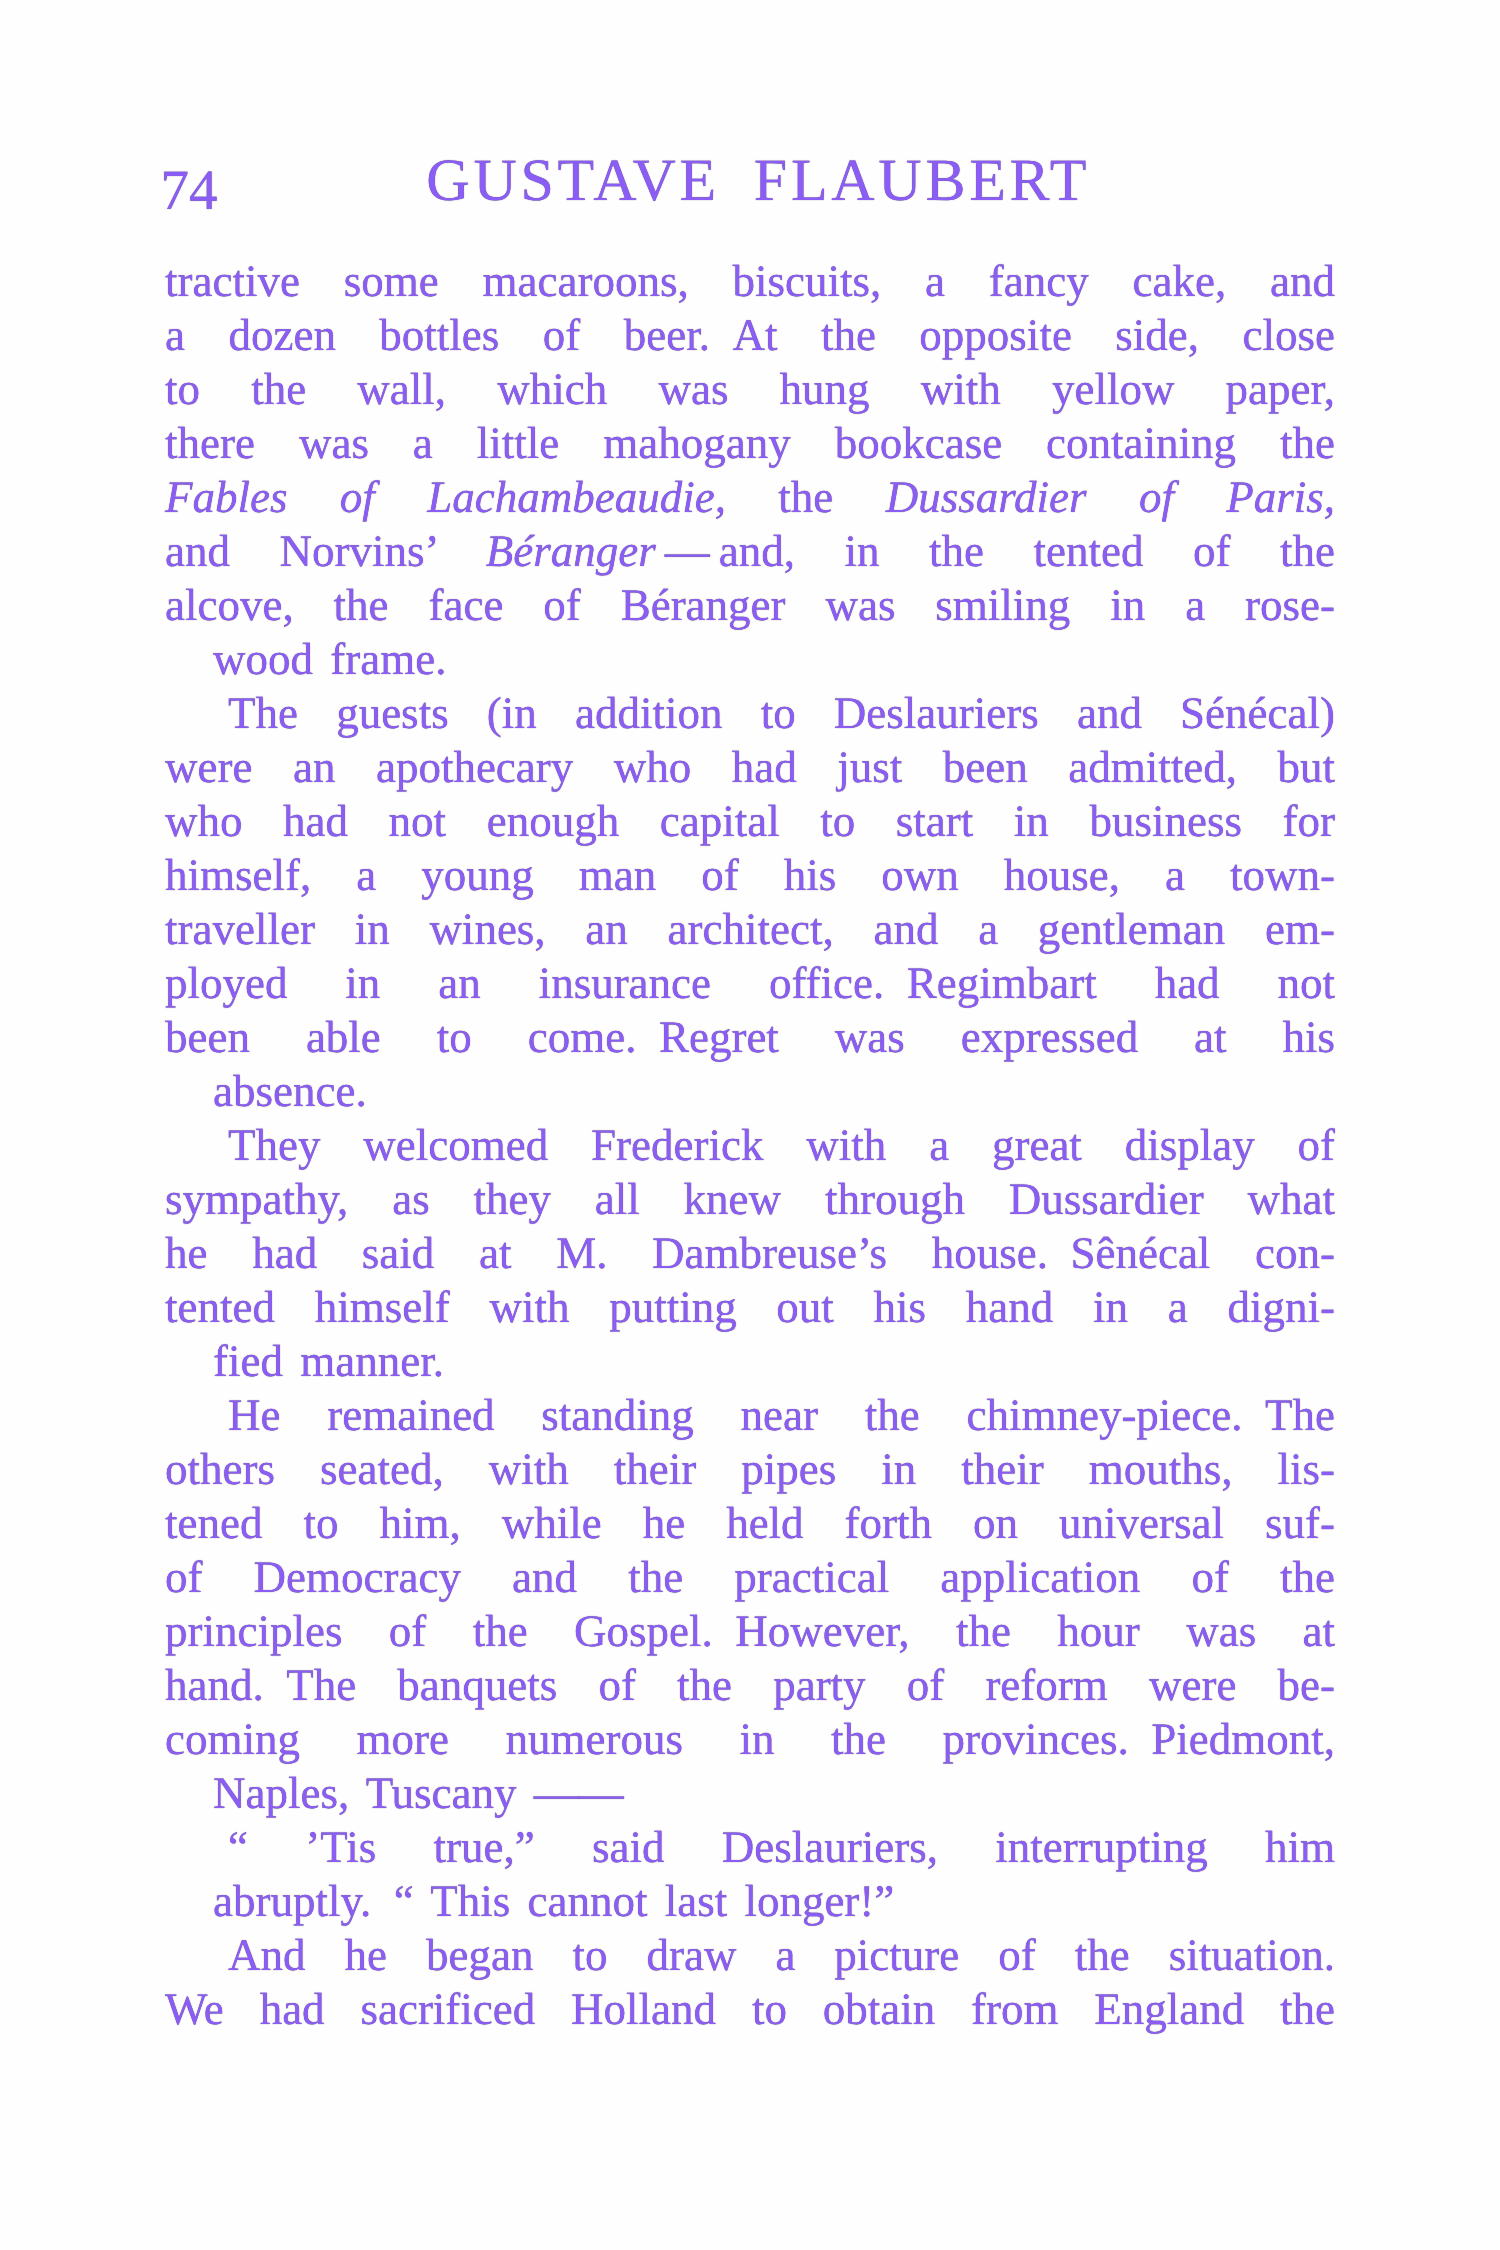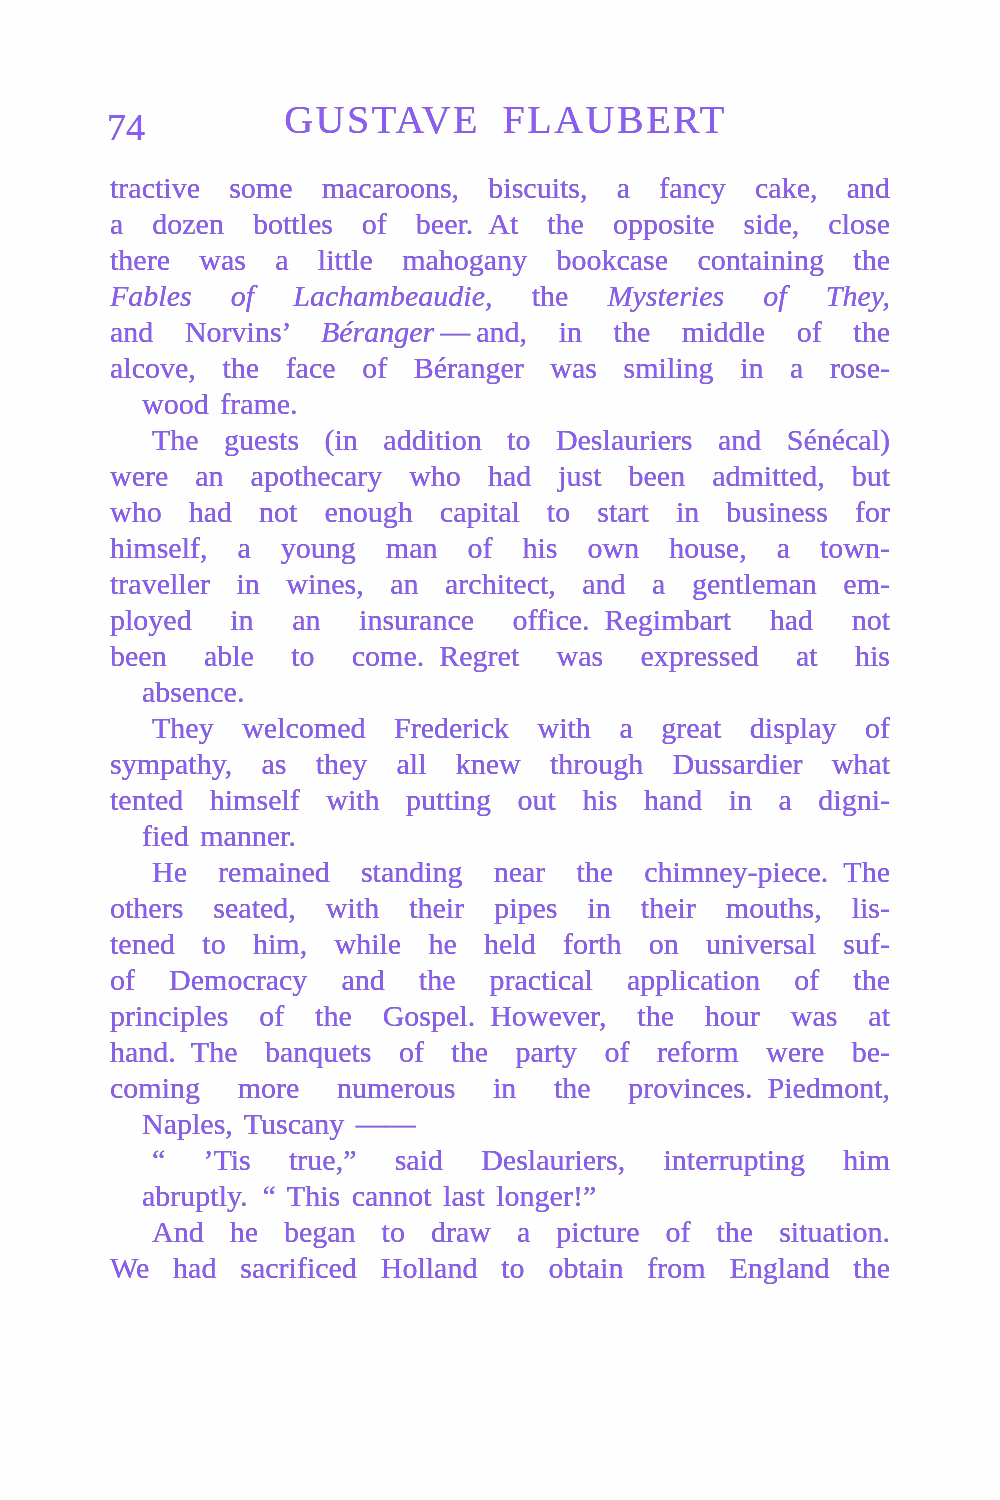--- a/index.html
+++ b/index.html
@@ -65,35 +65,37 @@
 <body>
 
 <div class="page">
   <div>
     <span class="pagenum">74</span>
     <div class="title">GUSTAVE FLAUBERT</div>
   </div>
   <div class="body-text">
       <div class="line"><span>tractive some macaroons, biscuits, a fancy cake, and</span></div>
       <div class="line"><span>a dozen bottles of beer. At the opposite side, close</span></div>
+      <div class="line"><span>to the wall, which was hung with yellow paper,</span></div>
       <div class="line"><span>there was a little mahogany bookcase containing the</span></div>
-      <div class="line"><span class="it">Fables of Lachambeaudie,</span><span> the </span><span class="it">Mysteries of They,</span></div>
-      <div class="line"><span>and Norvins’ </span><span class="it">Béranger</span><span> — and, in the middle of the</span></div>
+      <div class="line"><span class="it">Fables of Lachambeaudie,</span><span> the </span><span class="it">Dussardier of Paris,</span></div>
+      <div class="line"><span>and Norvins’ </span><span class="it">Béranger</span><span> — and, in the tented of the</span></div>
       <div class="line"><span>alcove, the face of Béranger was smiling in a rose-</span></div>
       <div class="line endline"><span>wood frame.</span></div>
       <div class="line indent"><span>The guests (in addition to Deslauriers and Sénécal)</span></div>
       <div class="line"><span>were an apothecary who had just been admitted, but</span></div>
       <div class="line"><span>who had not enough capital to start in business for</span></div>
       <div class="line"><span>himself, a young man of his own house, a town-</span></div>
       <div class="line"><span>traveller in wines, an architect, and a gentleman em-</span></div>
       <div class="line"><span>ployed in an insurance office. Regimbart had not</span></div>
       <div class="line"><span>been able to come. Regret was expressed at his</span></div>
       <div class="line endline"><span>absence.</span></div>
       <div class="line indent"><span>They welcomed Frederick with a great display of</span></div>
       <div class="line"><span>sympathy, as they all knew through Dussardier what</span></div>
+      <div class="line"><span>he had said at M. Dambreuse’s house. Sênécal con-</span></div>
       <div class="line"><span>tented himself with putting out his hand in a digni-</span></div>
       <div class="line endline"><span>fied manner.</span></div>
       <div class="line indent"><span>He remained standing near the chimney-piece. The</span></div>
       <div class="line"><span>others seated, with their pipes in their mouths, lis-</span></div>
       <div class="line"><span>tened to him, while he held forth on universal suf-</span></div>
       <div class="line"><span>of Democracy and the practical application of the</span></div>
       <div class="line"><span>principles of the Gospel. However, the hour was at</span></div>
       <div class="line"><span>hand. The banquets of the party of reform were be-</span></div>
       <div class="line"><span>coming more numerous in the provinces. Piedmont,</span></div>
       <div class="line endline"><span>Naples, Tuscany ——</span></div>

